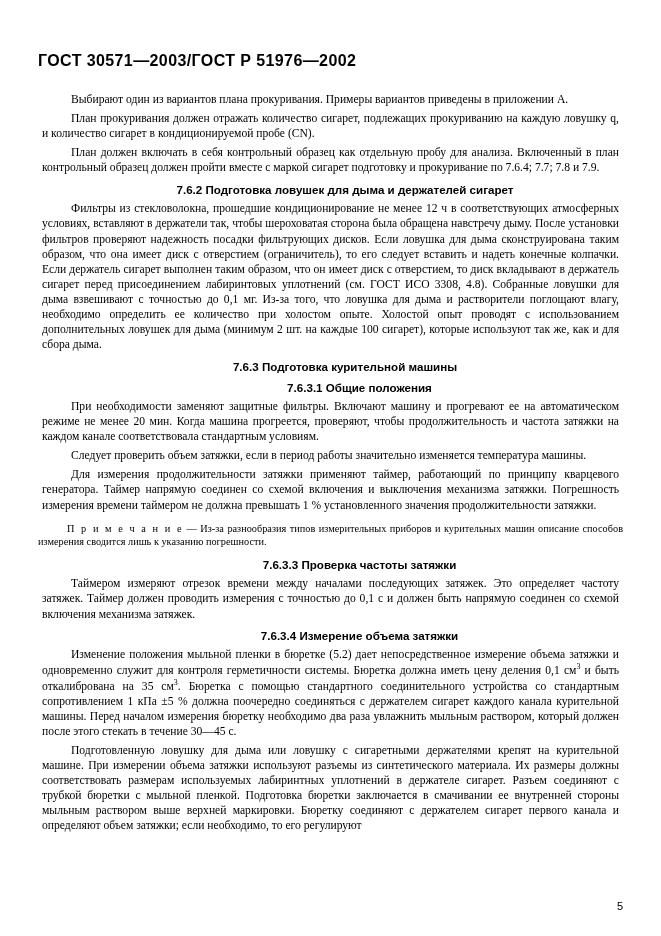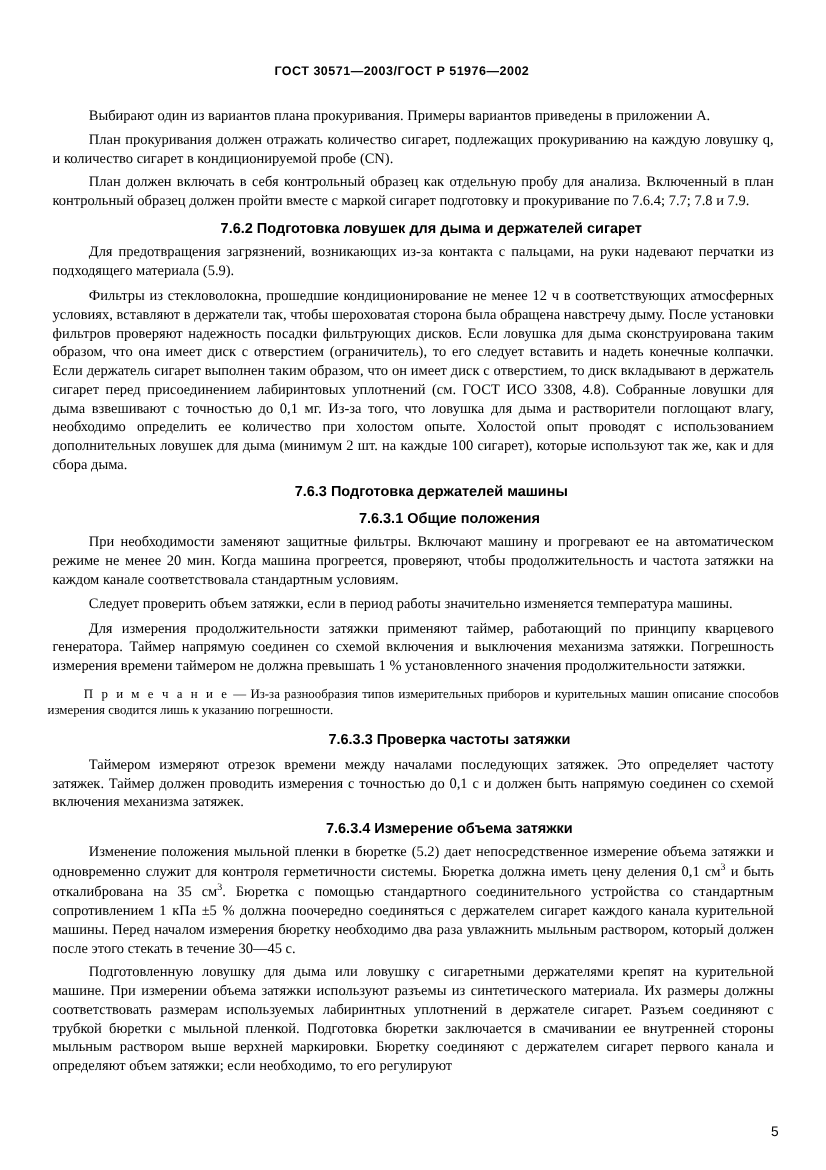--- a/index.html
+++ b/index.html
@@ -16,24 +16,24 @@
     overflow: hidden;
   }
   .page {
     position: relative;
     width: 661px;
     height: 936px;
     box-sizing: border-box;
     padding: 52px 38px 0 38px;
   }
   .doc-header {
-    text-align: center;
+    text-align: left;
     font-family: "Liberation Sans", sans-serif;
     font-weight: bold;
-    font-size: 10px;
+    font-size: 16px;
     letter-spacing: 0.4px;
     margin: 0 18px 22px 0;
   }
   p {
     margin: 4px;
     font-size: 11.6px;
     line-height: 1.30;
     text-align: justify;
     text-justify: inter-word;
   }
@@ -83,24 +83,23 @@
 <div class="page">
 
   <div class="doc-header">ГОСТ 30571—2003/ГОСТ Р 51976—2002</div>
 
   <p class="ind">Выбирают один из вариантов плана прокуривания. Примеры вариантов приведены в приложении А.</p>
   <p class="ind">План прокуривания должен отражать количество сигарет, подлежащих прокуриванию на каждую ловушку q, и количество сигарет в кондиционируемой пробе (CN).</p>
   <p class="ind">План должен включать в себя контрольный образец как отдельную пробу для анализа. Включенный в план контрольный образец должен пройти вместе с маркой сигарет подготовку и прокуривание по 7.6.4; 7.7; 7.8 и 7.9.</p>
 
   <h3 class="sect">7.6.2  Подготовка ловушек для дыма и держателей сигарет</h3>
 
-  <p class="ind">Для предотвращения загрязнений, возникающих из-за контакта с пальцами, на руки надевают перчатки из подходящего материала (5.9).</p>
   <p class="ind">Фильтры из стекловолокна, прошедшие кондиционирование не менее 12 ч в соответствующих атмосферных условиях, вставляют в держатели так, чтобы шероховатая сторона была обращена навстречу дыму. После установки фильтров проверяют надежность посадки фильтрующих дисков. Если ловушка для дыма сконструирована таким образом, что она имеет диск с отверстием (ограничитель), то его следует вставить и надеть конечные колпачки. Если держатель сигарет выполнен таким образом, что он имеет диск с отверстием, то диск вкладывают в держатель сигарет перед присоединением лабиринтовых уплотнений (см. ГОСТ ИСО 3308, 4.8). Собранные ловушки для дыма взвешивают с точностью до 0,1 мг. Из-за того, что ловушка для дыма и растворители поглощают влагу, необходимо определить ее количество при холостом опыте. Холостой опыт проводят с использованием дополнительных ловушек для дыма (минимум 2 шт. на каждые 100 сигарет), которые используют так же, как и для сбора дыма.</p>
 
-  <h3 class="sect">7.6.3  Подготовка держателей машины</h3>
+  <h3 class="sect">7.6.3  Подготовка курительной машины</h3>
   <h4 class="subsect">7.6.3.1  Общие положения</h4>
 
   <p class="ind">При необходимости заменяют защитные фильтры. Включают машину и прогревают ее на автоматическом режиме не менее 20 мин. Когда машина прогреется, проверяют, чтобы продолжительность и частота затяжки на каждом канале соответствовала стандартным условиям.</p>
   <p class="ind">Следует проверить объем затяжки, если в период работы значительно изменяется температура машины.</p>
 
 
   <p class="ind">Для измерения продолжительности затяжки применяют таймер, работающий по принципу кварцевого генератора. Таймер напрямую соединен со схемой включения и выключения механизма затяжки. Погрешность измерения времени таймером не должна превышать 1 % установленного значения продолжительности затяжки.</p>
 
   <p class="note"><span class="lead">П р и м е ч а н и е</span><span> — Из-за разнообразия типов измерительных приборов и курительных машин описание способов измерения сводится лишь к указанию погрешности.</span></p>
 

